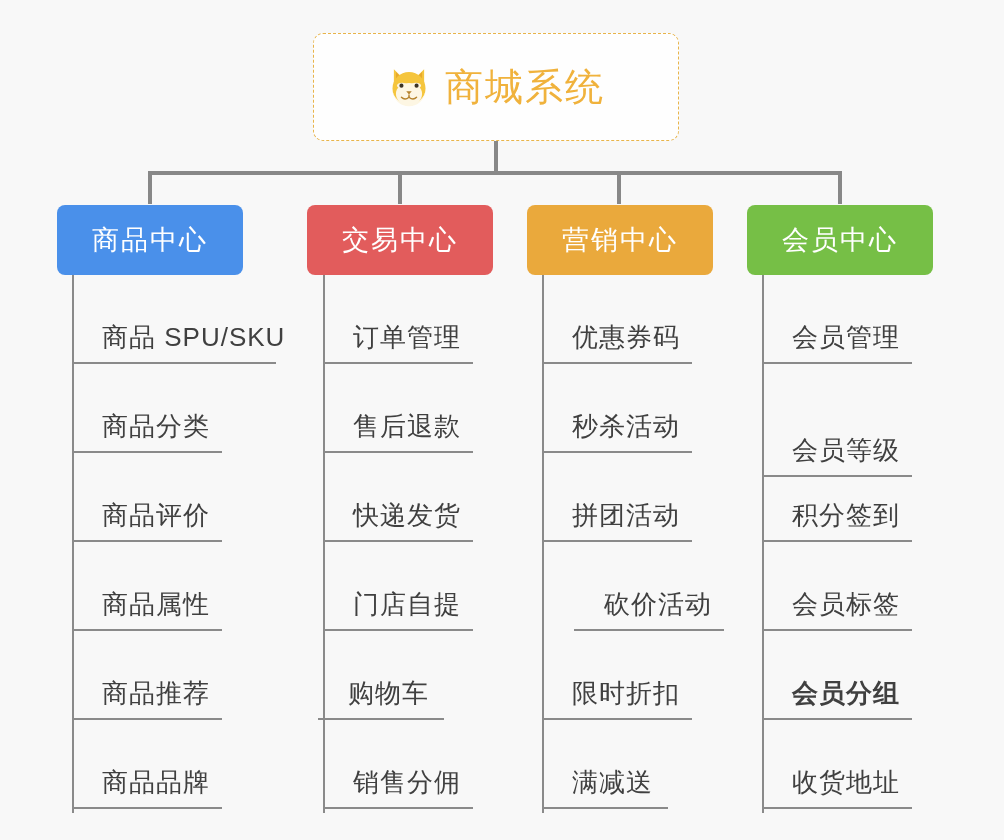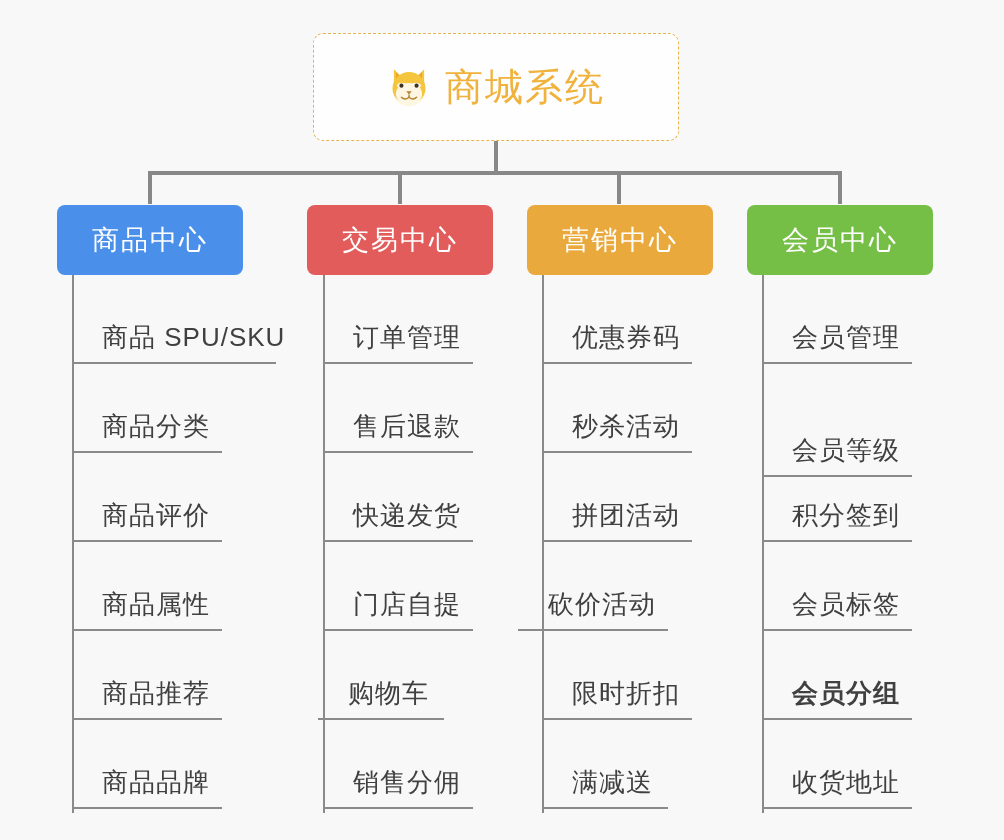--- a/index.html
+++ b/index.html
@@ -206,21 +206,21 @@
         <div class="leaf-rule" style="width: 150px;"></div>
       </div>
       <div class="leaf" style="left: 542px; top: 364px; width: 160px;">
         <div class="leaf-label">秒杀活动</div>
         <div class="leaf-rule" style="width: 150px;"></div>
       </div>
       <div class="leaf" style="left: 542px; top: 453px; width: 160px;">
         <div class="leaf-label">拼团活动</div>
         <div class="leaf-rule" style="width: 150px;"></div>
       </div>
-      <div class="leaf" style="left: 518px; top: 542px; width: 160px;">
+      <div class="leaf" style="left: 574px; top: 542px; width: 160px;">
         <div class="leaf-label">砍价活动</div>
         <div class="leaf-rule" style="width: 150px;"></div>
       </div>
       <div class="leaf" style="left: 542px; top: 631px; width: 160px;">
         <div class="leaf-label">限时折扣</div>
         <div class="leaf-rule" style="width: 150px;"></div>
       </div>
       <div class="leaf" style="left: 542px; top: 720px; width: 136px;">
         <div class="leaf-label">满减送</div>
         <div class="leaf-rule" style="width: 126px;"></div>

